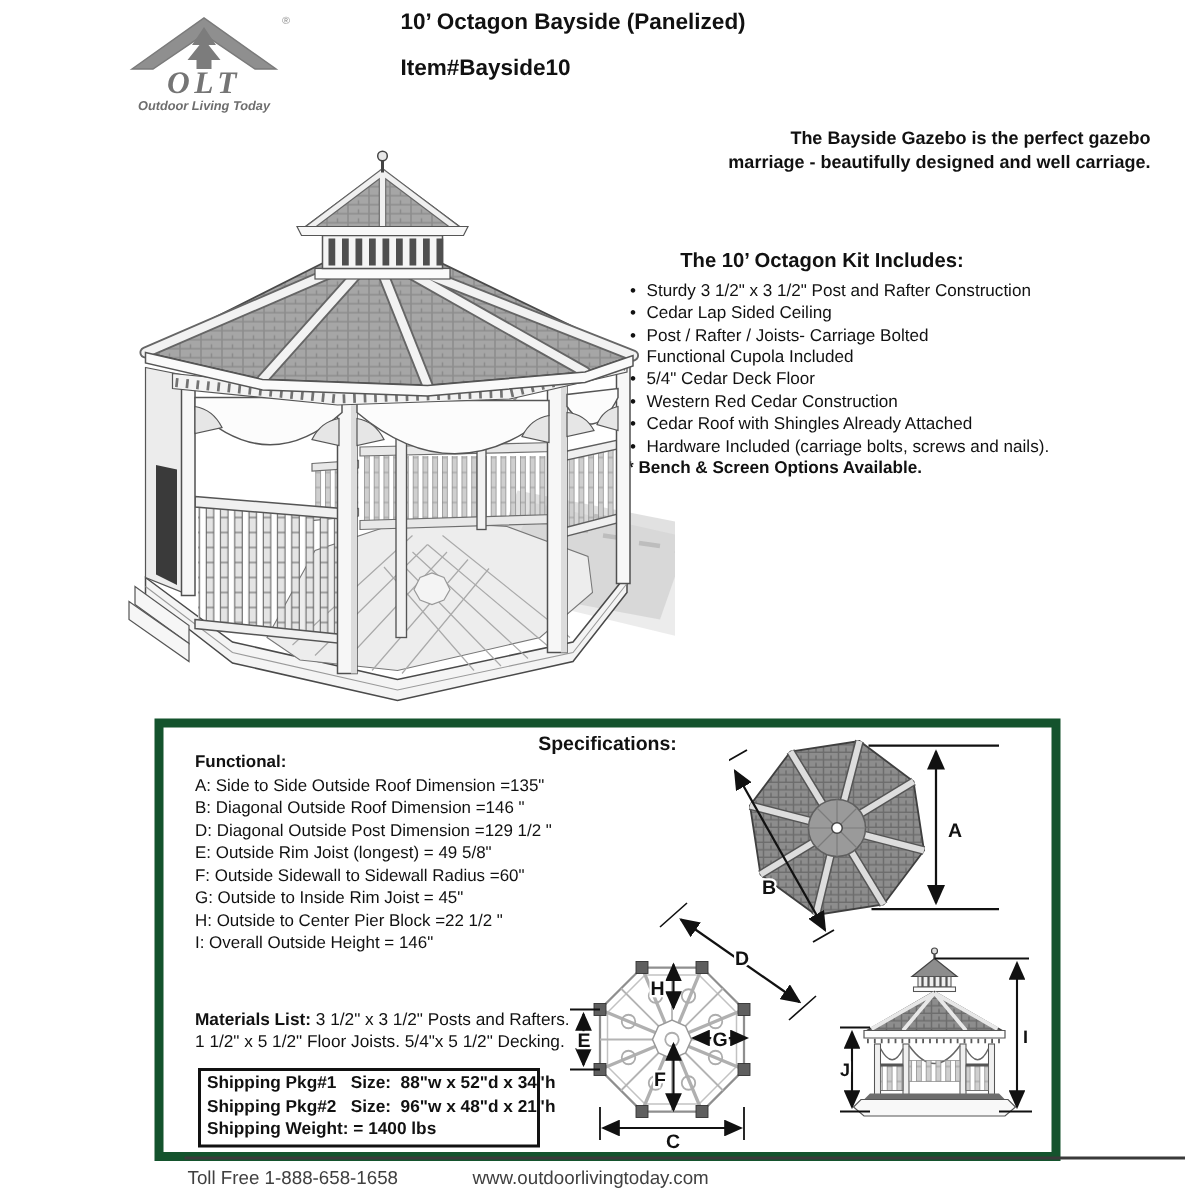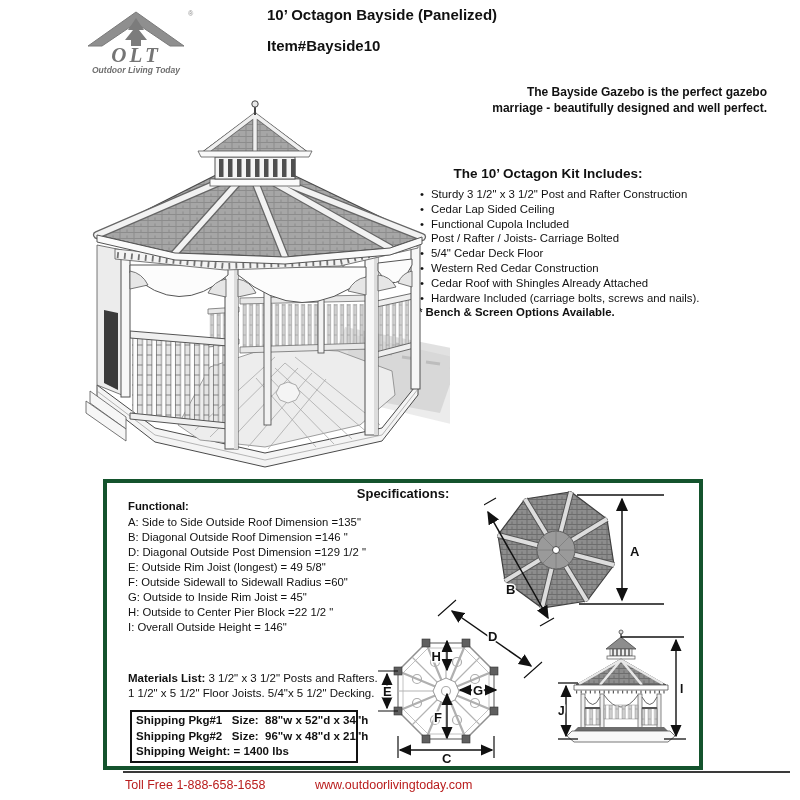--- a/index.html
+++ b/index.html
@@ -18,31 +18,31 @@
   .item-no{font-size:15px;font-weight:bold;margin-top:14px;}
   .intro{left:417px;top:84px;font-size:12px;font-weight:bold;line-height:16px;width:350px;text-align:right;}
 
   .kit{left:418px;top:166px;width:300px;}
   .kit-heading{font-size:13.5px;font-weight:bold;text-align:center;margin:0 40px 6px 0;}
   .kit-list{list-style:none;margin:0;padding:0;font-size:11.4px;line-height:14.8px;}
   .kit-list li{padding-left:13px;position:relative;}
   .kit-list li::before{content:"\2022";position:absolute;left:2px;}
   .kit-note{font-size:11.4px;font-weight:bold;margin-top:1px;}
 
-  .spec-box{left:103px;top:479px;width:592px;height:283px;border:4px solid #14532d;}
+  .spec-box{left:103px;top:479px;width:592px;height:283px;border:6px solid #14532d;}
   .spec-heading{position:absolute;left:0;top:3px;width:100%;text-align:center;font-size:13px;font-weight:bold;}
   .dims{position:absolute;left:21px;top:16px;font-size:11.3px;line-height:15px;}
   .dims-heading{font-weight:bold;margin-bottom:1px;}
   .materials{position:absolute;left:21px;top:188px;font-size:11.5px;line-height:15px;}
   .shipping-box{position:absolute;left:23px;top:227px;width:216px;border:2px solid #111;
                 font-size:11.5px;font-weight:bold;line-height:15.5px;padding:1px 4px;}
   .shipping-box div{white-space:pre;}
 
   .footer-line{left:123px;top:771px;width:667px;height:2px;background:#3a3a3a;}
-  .footer{top:778px;font-size:12.5px;color:#b91c1c;}
+  .footer{top:778px;font-size:12.5px;color:#404040;}
 </style>
 </head>
 <body>
 
 <div class="page">
 
   <svg width="0" height="0" style="position:absolute" aria-hidden="true">
     <defs>
       <marker id="me" markerWidth="9" markerHeight="8" refX="8" refY="4" orient="auto">
           <path d="M0,0 L9,4 L0,8 Z" fill="#111"></path>
@@ -79,30 +79,30 @@
     </svg>
   </div>
 
   <div class="abs title-block">
     <div class="page-title">10’ Octagon Bayside (Panelized)</div>
     <div class="item-no">Item#Bayside10</div>
   </div>
 
   <div class="abs intro">
     <div>The Bayside Gazebo is the perfect gazebo</div>
-    <div>marriage - beautifully designed and well perfect.</div>
+    <div>marriage - beautifully designed and well carriage.</div>
   </div>
 
   <div class="abs kit">
     <div class="kit-heading">The 10’ Octagon Kit Includes:</div>
     <ul class="kit-list">
       <li>Sturdy 3 1/2" x 3 1/2" Post and Rafter Construction</li>
       <li>Cedar Lap Sided Ceiling</li>
+      <li>Post / Rafter / Joists- Carriage Bolted</li>
       <li>Functional Cupola Included</li>
-      <li>Post / Rafter / Joists- Carriage Bolted</li>
       <li>5/4" Cedar Deck Floor</li>
       <li>Western Red Cedar Construction</li>
       <li>Cedar Roof with Shingles Already Attached</li>
       <li>Hardware Included (carriage bolts, screws and nails).</li>
     </ul>
     <div class="kit-note">* Bench &amp; Screen Options Available.</div>
   </div>
 
   <div class="abs" style="left:60px;top:95px;">
     <svg width="390" height="375" viewBox="0 0 390 375">

